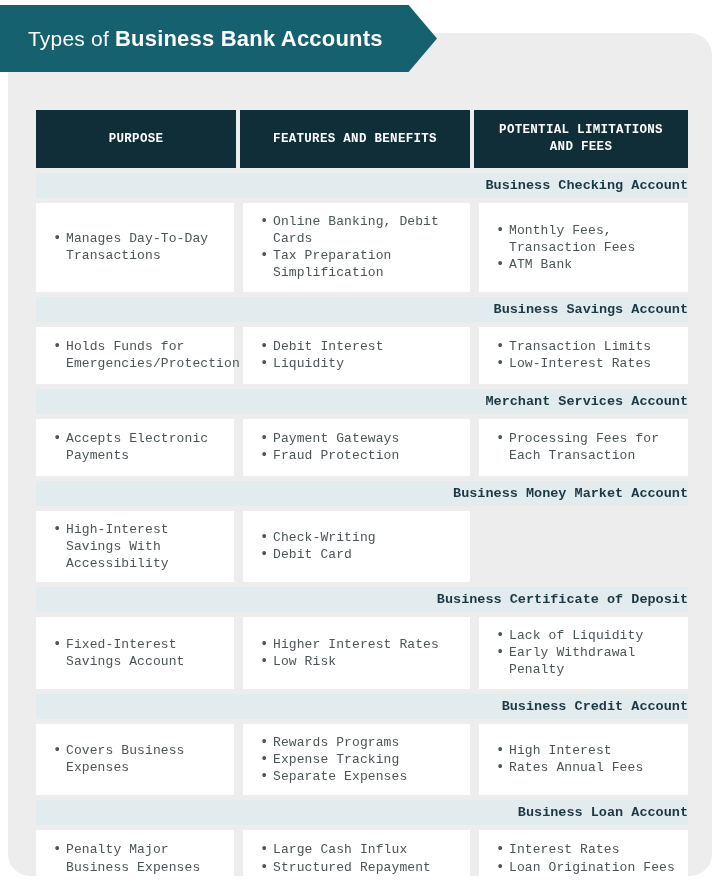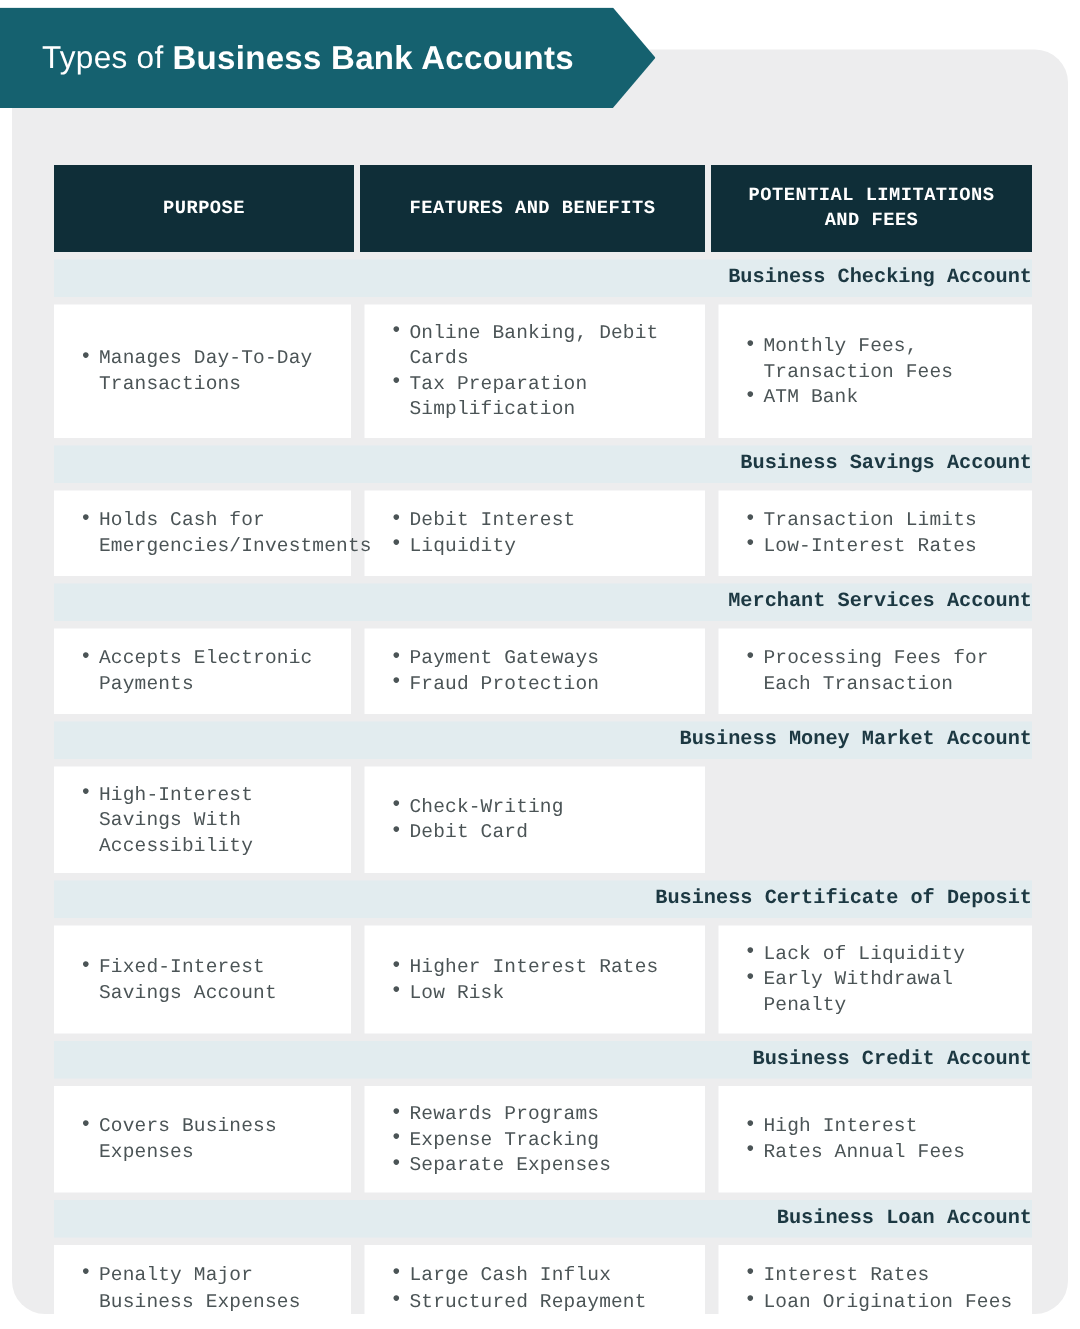--- a/index.html
+++ b/index.html
@@ -139,21 +139,21 @@
       <li>Monthly Fees, Transaction Fees</li>
       <li>ATM Bank</li>
     </ul>
       </div>
   </div>
 
   <div class="band">Business Savings Account</div>
   <div class="trow">
     <div class="td">
         <ul>
-      <li>Holds Cash for Emergencies/Investments</li>
+      <li>Holds Funds for Emergencies/Protection</li>
     </ul>
       </div>
     <div class="td">
         <ul>
       <li>Debit Interest</li>
       <li>Liquidity</li>
     </ul>
       </div>
     <div class="td">
         <ul>

